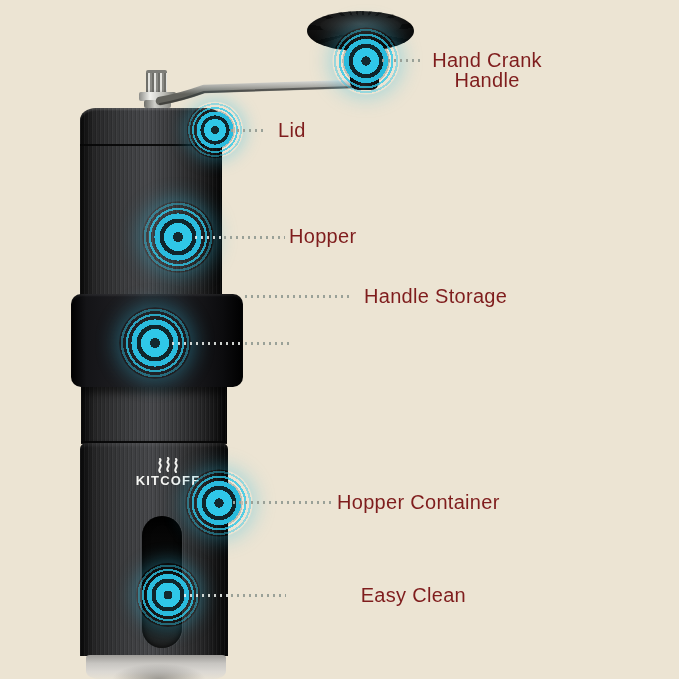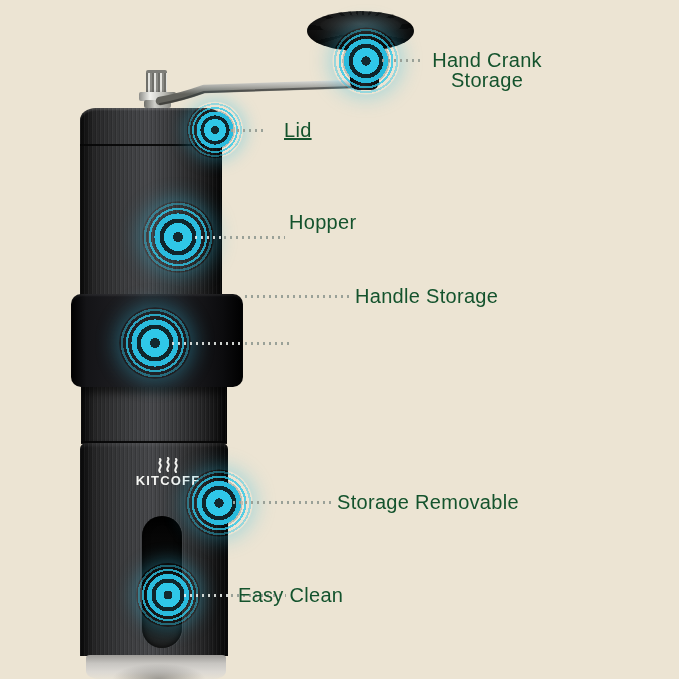--- a/index.html
+++ b/index.html
@@ -97,29 +97,29 @@
   .d-lid{left:229px;top:129px;width:36px;}
   .d-hopper-a{left:193px;top:236px;width:29px;}
   .d-hopper-b{left:222px;top:236px;width:63px;}
   .d-handle{left:243px;top:295px;width:108px;}
   .d-grip-a{left:170px;top:342px;width:73px;}
   .d-grip-b{left:243px;top:342px;width:48px;}
   .d-storage{left:231px;top:501px;width:103px;}
   .d-clean-a{left:182px;top:594px;width:47px;}
   .d-clean-b{left:229px;top:594px;width:57px;}
   
-  .lbl{position:absolute;color:#14532d;font-size:20px;line-height:20px;
+  .lbl{position:absolute;color:#7f1d1d;font-size:20px;line-height:20px;
     letter-spacing:0.3px;font-weight:400;white-space:nowrap;}
   .lbl-hand{left:420px;top:50px;width:134px;text-align:center;}
-  .lbl-lid{left:284px;top:120px;text-decoration:underline;}
-  .lbl-hopper{left:289px;top:212px;}
-  .lbl-handle{left:355px;top:286px;}
+  .lbl-lid{left:278px;top:120px;}
+  .lbl-hopper{left:289px;top:226px;}
+  .lbl-handle{left:364px;top:286px;}
   .lbl-grip{left:295px;top:332px;}
   .lbl-storage{left:337px;top:492px;}
-  .lbl-clean{left:238px;top:585px;width:228px;text-align:left;}
+  .lbl-clean{left:238px;top:585px;width:228px;text-align:right;}
   
   .logo{position:absolute;left:118px;top:457px;width:100px;text-align:center;color:#f4f4f1;}
   .logo-steam{display:block;margin:0 auto 1px auto;}
   .logo-text{font-size:13px;font-weight:bold;letter-spacing:1.2px;line-height:14px;}
 </style>
 </head>
 <body>
 
 <div class="stage">
 
@@ -180,23 +180,23 @@
   <div class="dots d-hopper-b"></div>
   <div class="dots d-handle"></div>
   <div class="dots light d-grip-a"></div>
   <div class="dots d-grip-b"></div>
   <div class="dots d-storage"></div>
   <div class="dots light d-clean-a"></div>
   <div class="dots d-clean-b"></div>
 
   <div class="lbl lbl-hand">
     <div>Hand Crank</div>
-    <div>Storage</div>
+    <div>Handle</div>
   </div>
   <div class="lbl lbl-lid">Lid</div>
   <div class="lbl lbl-hopper">Hopper</div>
   <div class="lbl lbl-handle">Handle Storage</div>
-  <div class="lbl lbl-storage">Storage Removable</div>
+  <div class="lbl lbl-storage">Hopper Container</div>
   <div class="lbl lbl-clean">
     <div>Easy Clean</div>
   </div>
 
 </div>
 
 </body></html>

